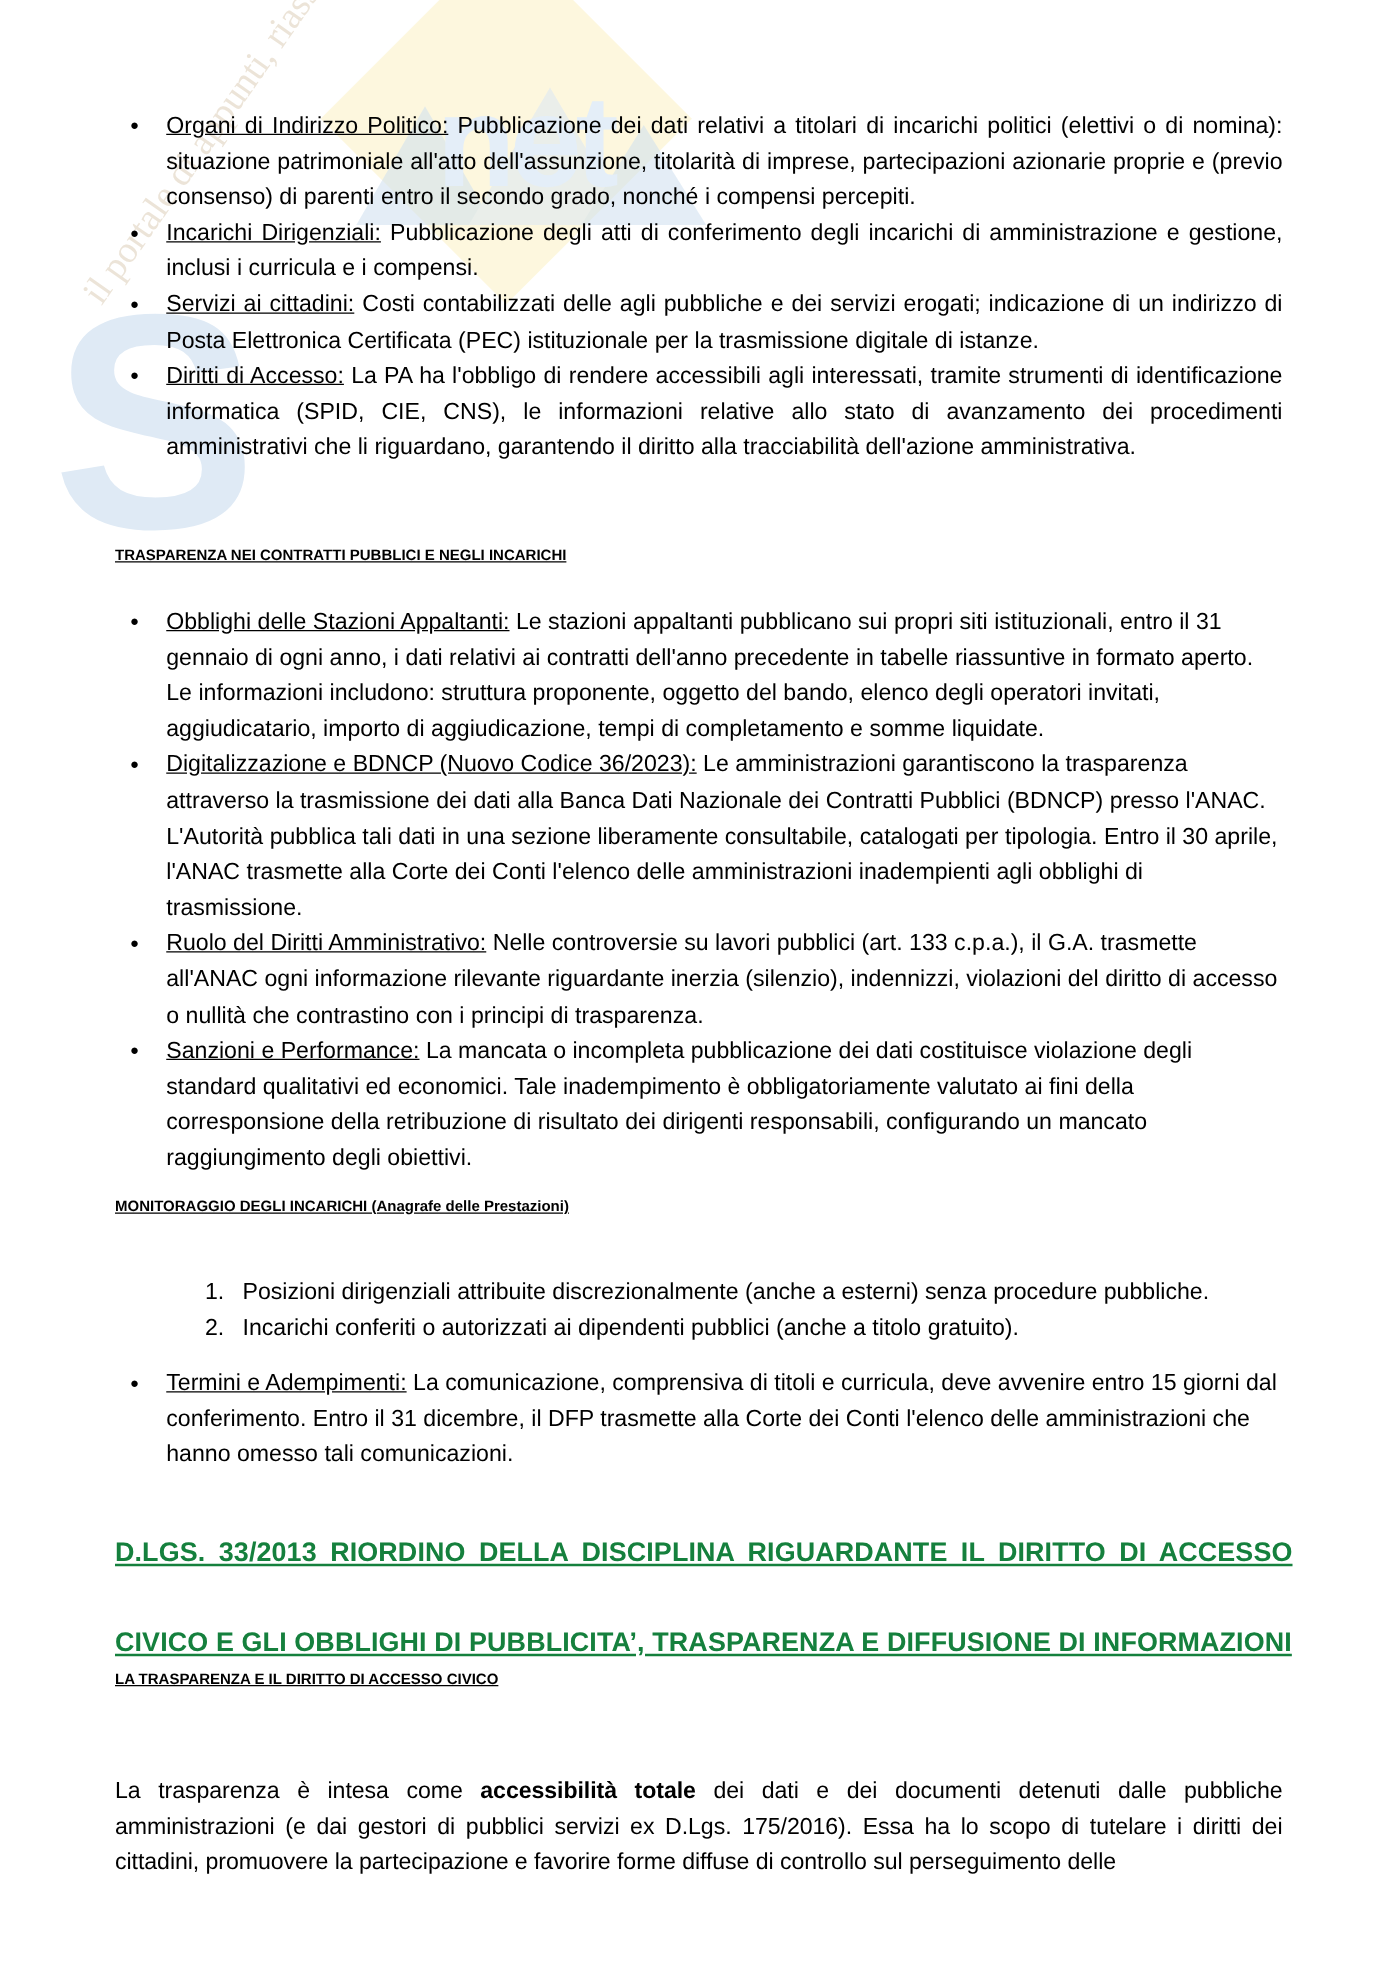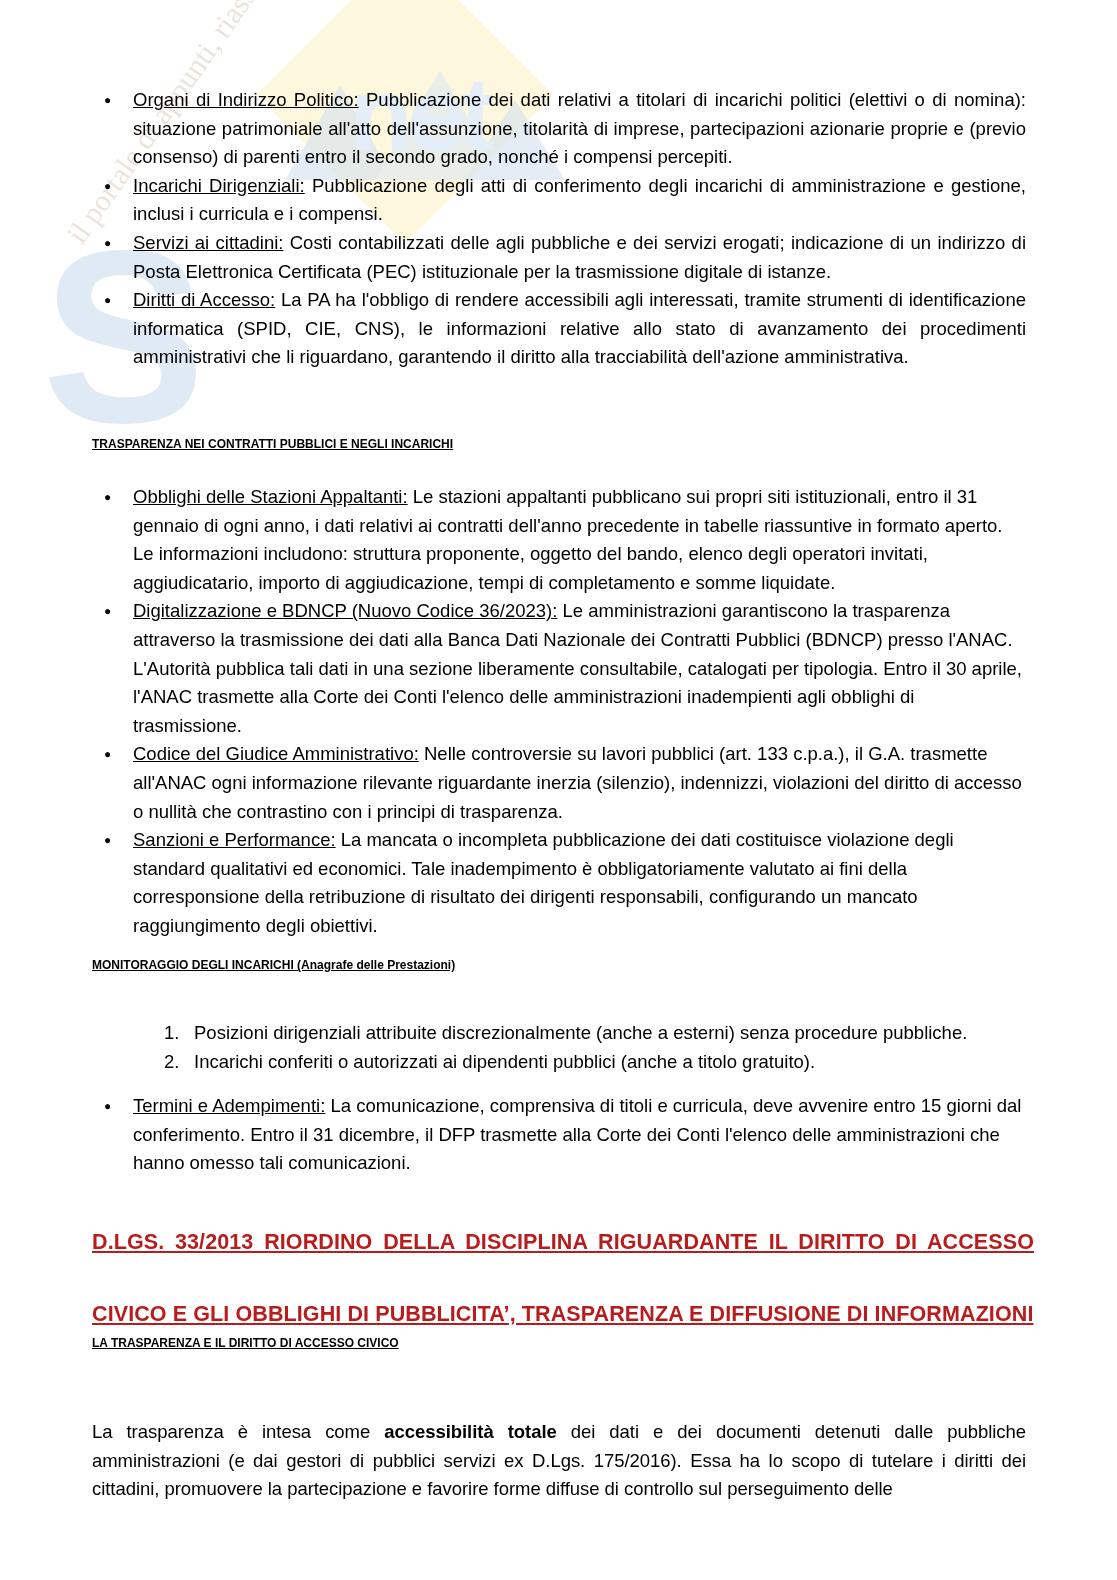--- a/index.html
+++ b/index.html
@@ -161,21 +161,21 @@
     font-size: 12px;
     font-weight: bold;
     text-decoration: underline;
     line-height: 28.6px;
     text-align: left;
   }
 
   .h-blue {
     font-size: 21.5px;
     font-weight: bold;
-    color: #b91c1c;
+    color: #15803d;
     text-decoration: underline;
     line-height: 36px;
     text-align: justify;
     letter-spacing: 0.1px;
   }
   .h-blue .ln { display: block; }
   .h-blue .ln.j {
     text-align: justify;
   }
   .h-blue .ln.j::after {
@@ -213,21 +213,21 @@
     </div>
 
     <div class="block" style="top:430px;">
       <p class="h-sec">TRASPARENZA NEI CONTRATTI PUBBLICI E NEGLI INCARICHI</p>
     </div>
 
     <div class="block" style="top:483px;">
       <ul class="bullets">
         <li class="left"><span class="u">Obblighi delle Stazioni Appaltanti:</span><span> Le stazioni appaltanti pubblicano sui propri siti istituzionali, entro il 31 gennaio di ogni anno, i dati relativi ai contratti dell'anno precedente in tabelle riassuntive in formato aperto. Le informazioni includono: struttura proponente, oggetto del bando, elenco degli operatori invitati, aggiudicatario, importo di aggiudicazione, tempi di completamento e somme liquidate.</span></li>
         <li class="left"><span class="u">Digitalizzazione e BDNCP (Nuovo Codice 36/2023):</span><span> Le amministrazioni garantiscono la trasparenza attraverso la trasmissione dei dati alla Banca Dati Nazionale dei Contratti Pubblici (BDNCP) presso l'ANAC. L'Autorità pubblica tali dati in una sezione liberamente consultabile, catalogati per tipologia. Entro il 30 aprile, l'ANAC trasmette alla Corte dei Conti l'elenco delle amministrazioni inadempienti agli obblighi di trasmissione.</span></li>
-        <li class="left"><span class="u">Codice del Giudice Amministrativo:</span><span> Nelle controversie su lavori pubblici (art. 133 c.p.a.), il G.A. trasmette all'ANAC ogni informazione rilevante riguardante inerzia (silenzio), indennizzi, violazioni del diritto di accesso o nullità che contrastino con i principi di trasparenza.</span></li>
+        <li class="left"><span class="u">Ruolo del Diritti Amministrativo:</span><span> Nelle controversie su lavori pubblici (art. 133 c.p.a.), il G.A. trasmette all'ANAC ogni informazione rilevante riguardante inerzia (silenzio), indennizzi, violazioni del diritto di accesso o nullità che contrastino con i principi di trasparenza.</span></li>
         <li class="left"><span class="u">Sanzioni e Performance:</span><span> La mancata o incompleta pubblicazione dei dati costituisce violazione degli standard qualitativi ed economici. Tale inadempimento è obbligatoriamente valutato ai fini della corresponsione della retribuzione di risultato dei dirigenti responsabili, configurando un mancato raggiungimento degli obiettivi.</span></li>
       </ul>
     </div>
 
     <div class="block" style="top:951px;">
       <p class="h-sec">MONITORAGGIO DEGLI INCARICHI (Anagrafe delle Prestazioni)</p>
     </div>
 
     <div class="block" style="top:1003px;">
       <ol class="nums">

